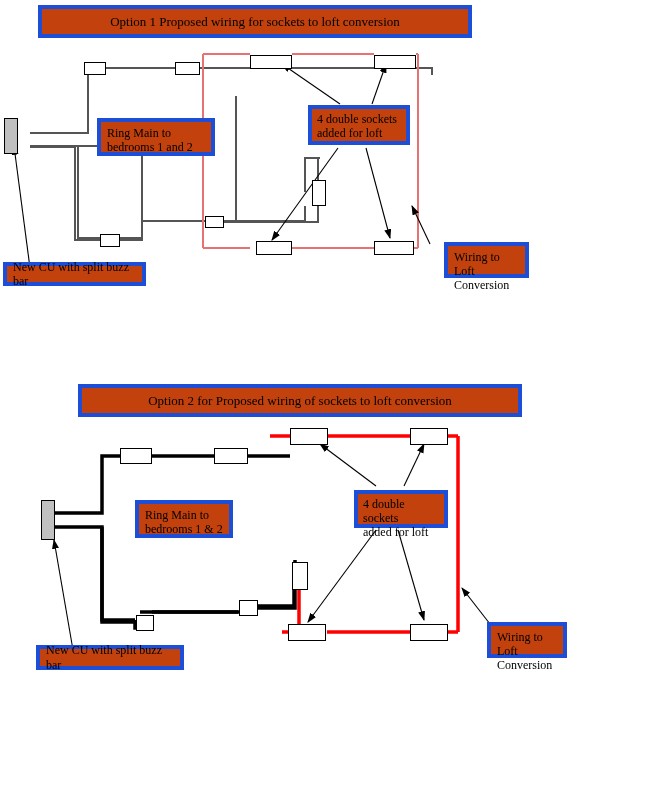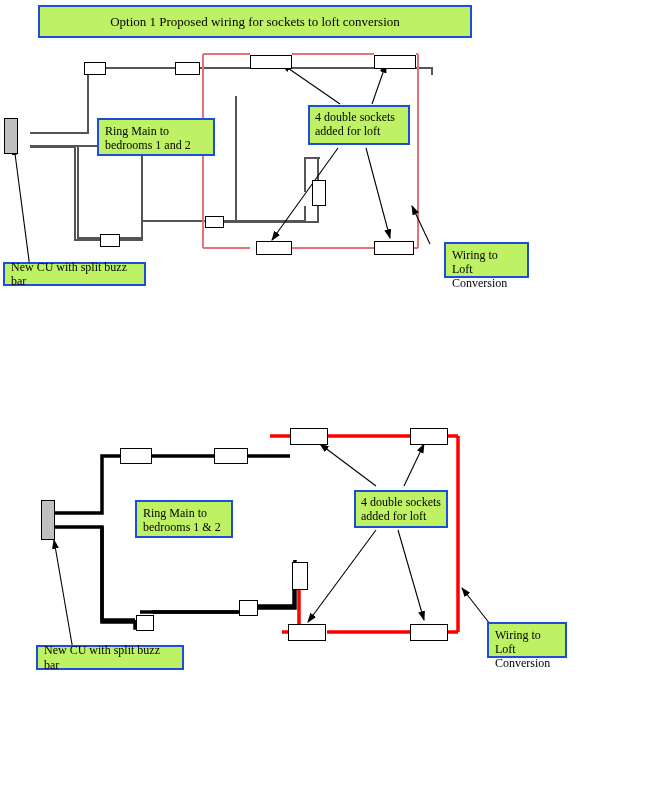--- a/index.html
+++ b/index.html
@@ -23,22 +23,22 @@
   }
   .svg-layer {
     position: absolute;
     left: 0; top: 0;
     width: 670px;
     height: 799px;
   }
   .label-box {
     position: absolute;
     box-sizing: border-box;
-    border: 2px solid #1d4ed8;
-    background: #bef264;
+    border: 4px solid #1d4ed8;
+    background: #c2410c;
     font-family: "Liberation Serif", "DejaVu Serif", serif;
     color: #000000;
     line-height: 1.18;
     white-space: pre-line;
   }
   .title-box {
     text-align: center;
     font-size: 13px;
     display: flex;
     align-items: center;
@@ -193,20 +193,21 @@
 bedrooms 1 and 2</div>
 
   <div class="label-box note-box center-note" style="left:308px; top:105px; width:102px; height:40px;">4 double sockets
 added for loft</div>
 
   <div class="label-box note-box" style="left:3px; top:262px; width:143px; height:24px; display:flex; align-items:center;">New CU with split buzz bar</div>
 
   <div class="label-box note-box" style="left:444px; top:242px; width:85px; height:36px;">Wiring to Loft
 Conversion</div>
 
+  <div class="label-box title-box" style="left:78px; top:384px; width:444px; height:33px;">Option 2 for Proposed wiring of sockets to loft conversion</div>
 
   <div class="socket" style="left:120px; top:448px; width:32px; height:16px;"></div>
   <div class="socket" style="left:214px; top:448px; width:34px; height:16px;"></div>
   <div class="socket" style="left:136px; top:615px; width:18px; height:16px;"></div>
   <div class="socket" style="left:239px; top:600px; width:19px; height:16px;"></div>
 
   <div class="socket" style="left:290px; top:428px; width:38px; height:17px;"></div>
   <div class="socket" style="left:410px; top:428px; width:38px; height:17px;"></div>
   <div class="socket" style="left:288px; top:624px; width:38px; height:17px;"></div>
   <div class="socket" style="left:410px; top:624px; width:38px; height:17px;"></div>

